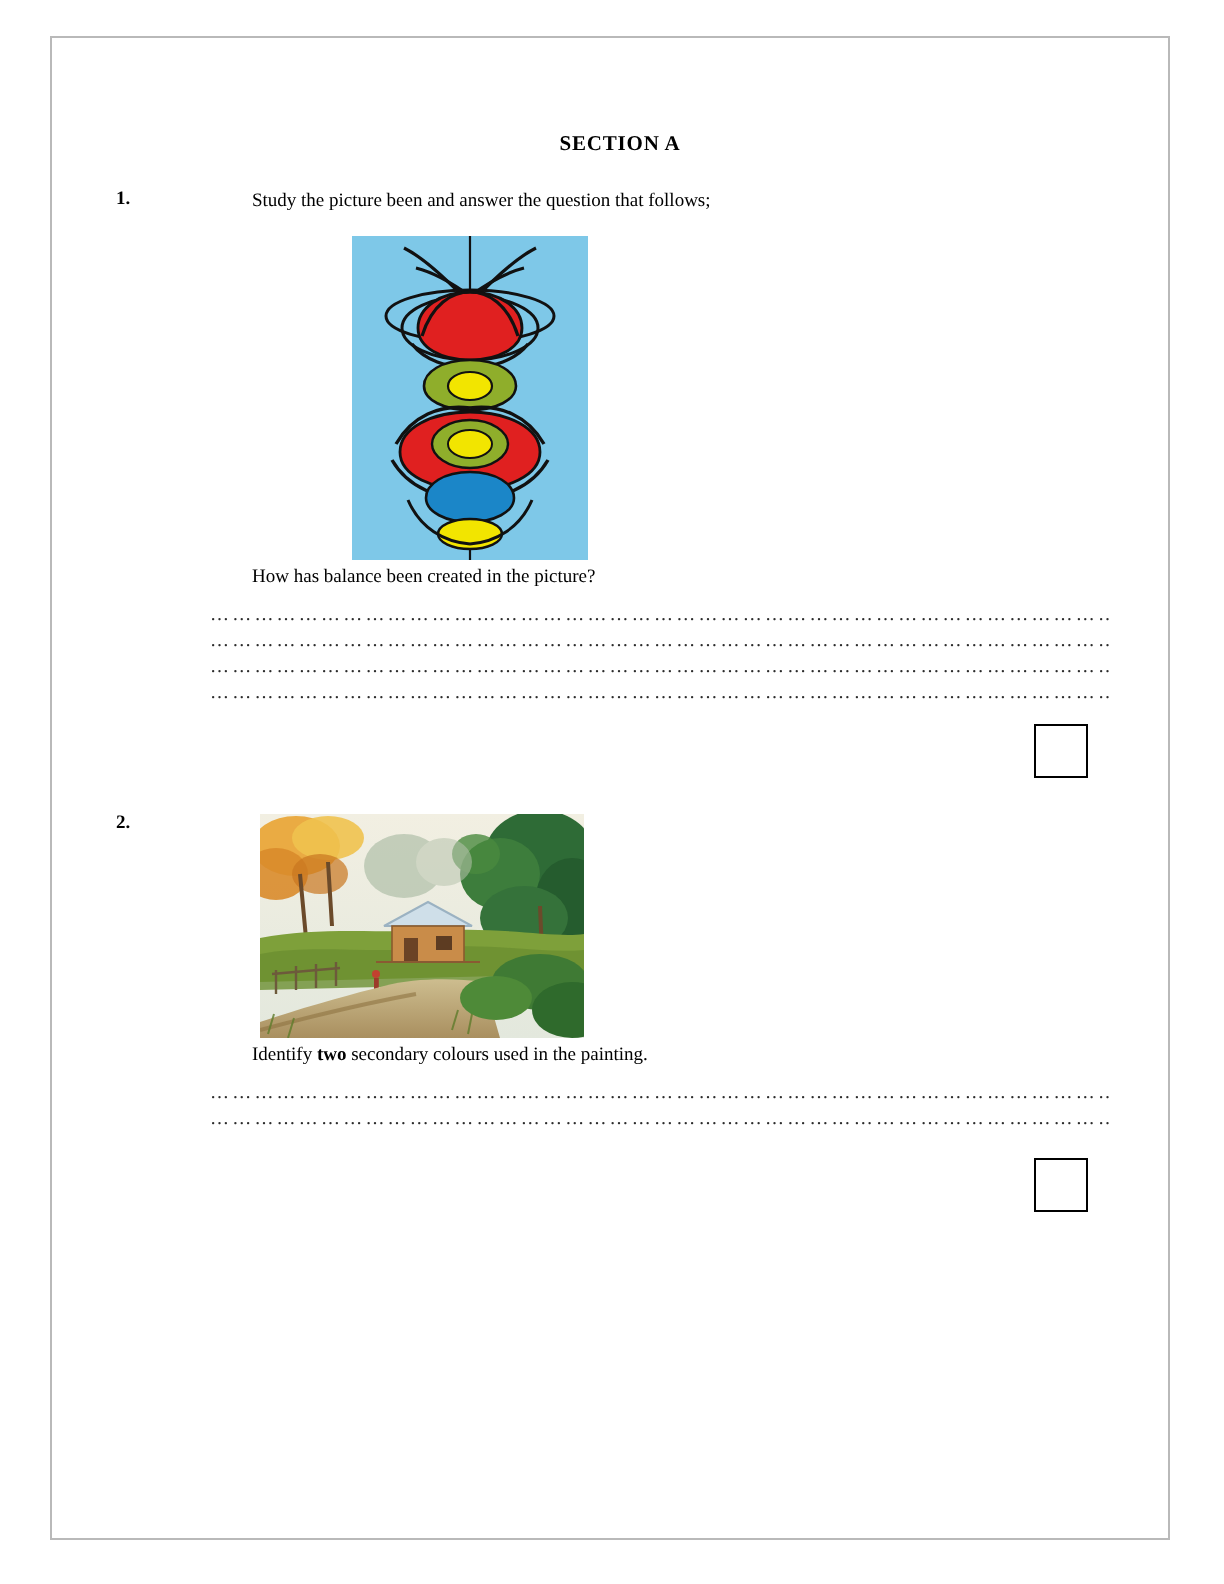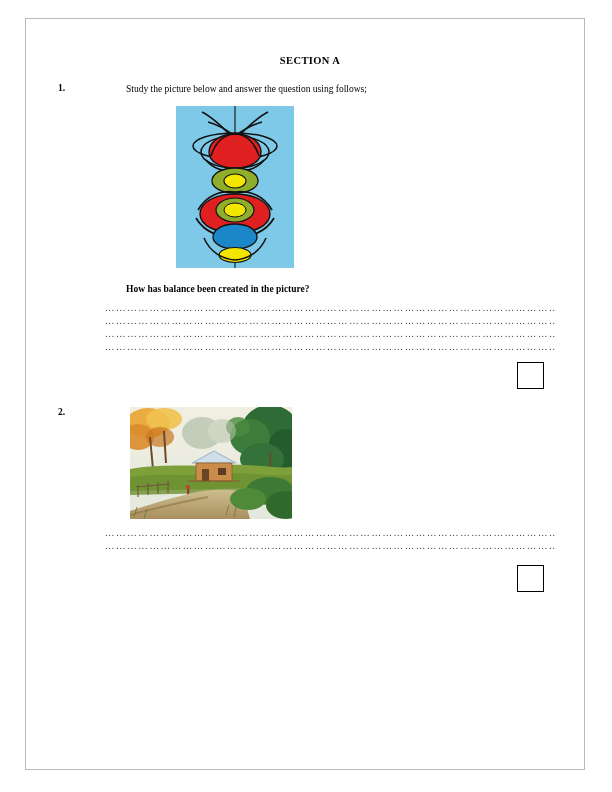--- a/index.html
+++ b/index.html
@@ -21,21 +21,21 @@
     top: 18px;
     width: 560px;
     height: 752px;
     border: 1px solid #b9b9b9;
     box-sizing: border-box;
     background: #fff;
   }
   .inner {
     position: absolute;
     left: 32px;
-    top: 22px;
+    top: 34px;
     right: 22px;
   }
   .section-title {
     text-align: center;
     font-weight: bold;
     font-size: 10.5px;
     letter-spacing: 0.4px;
     margin-top: 14px;
     margin-bottom: 0;
   }
@@ -74,23 +74,22 @@
     width: 162px;
     height: 112px;
     position: relative;
     overflow: hidden;
     background: #eae6d8;
   }
   .fig2 svg { display: block; }
 
   .prompt {
     margin-left: 68px;
-    margin-top: 16px;
-    font-size: 9.5px;
-    font-weight: bold;
+    margin-top: 4px;
+    font-size: 9.5px;
   }
   .dots {
     margin-left: 47px;
     margin-right: 6px;
     font-size: 9.5px;
     letter-spacing: 1.6px;
     color: #2b2b2b;
     white-space: nowrap;
     overflow: hidden;
     height: 13px;
@@ -109,21 +108,21 @@
 </head>
 <body>
 
 <div class="page">
   <div class="inner">
 
     <div class="section-title">SECTION A</div>
 
     <div class="qrow">
       <div class="qnum">1.</div>
-      <div class="qtext">Study the picture below and answer the question using follows;</div>
+      <div class="qtext">Study the picture been and answer the question that follows;</div>
     </div>
 
     <div class="figure-wrap">
       <div class="fig1">
         <svg width="118" height="162" viewBox="0 0 118 162" xmlns="http://www.w3.org/2000/svg">
           <rect x="0" y="0" width="118" height="162" fill="#7ec8e8"></rect>
 
           <line x1="59" y1="0" x2="59" y2="162" stroke="#111" stroke-width="1.1"></line>
 
           <g stroke="#111" stroke-width="1.6" fill="none">
@@ -266,20 +265,21 @@
           <g stroke="#5f7c2c" stroke-width="1" opacity="0.8">
             <path d="M4 110 L7 100"></path>
               <path d="M14 112 L17 102"></path>
             <path d="M96 108 L99 98"></path>
               <path d="M104 110 L106 100"></path>
           </g>
         </svg>
       </div>
     </div>
 
+    <div class="prompt"><span>Identify </span><b>two</b><span> secondary colours used in the painting.</span></div>
 
     <div class="dots first">……………………………………………………………………………………………………………………………</div>
     <div class="dots">……………………………………………………………………………………………………………………………</div>
 
     <div style="position:relative;height:40px;">
       <div class="markbox" style="top:12px;"></div>
     </div>
 
   </div>
 </div>

